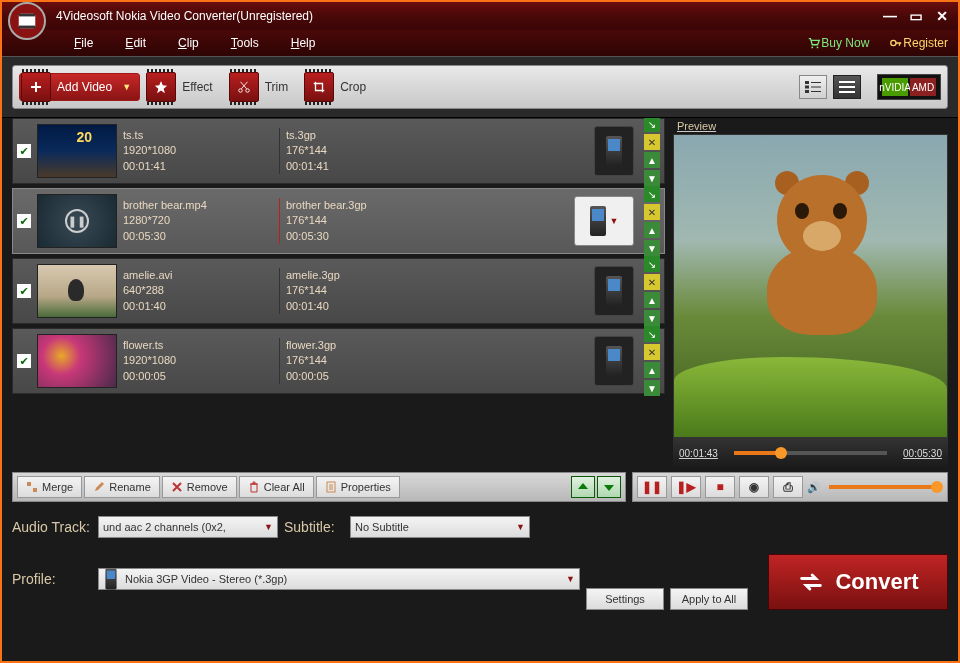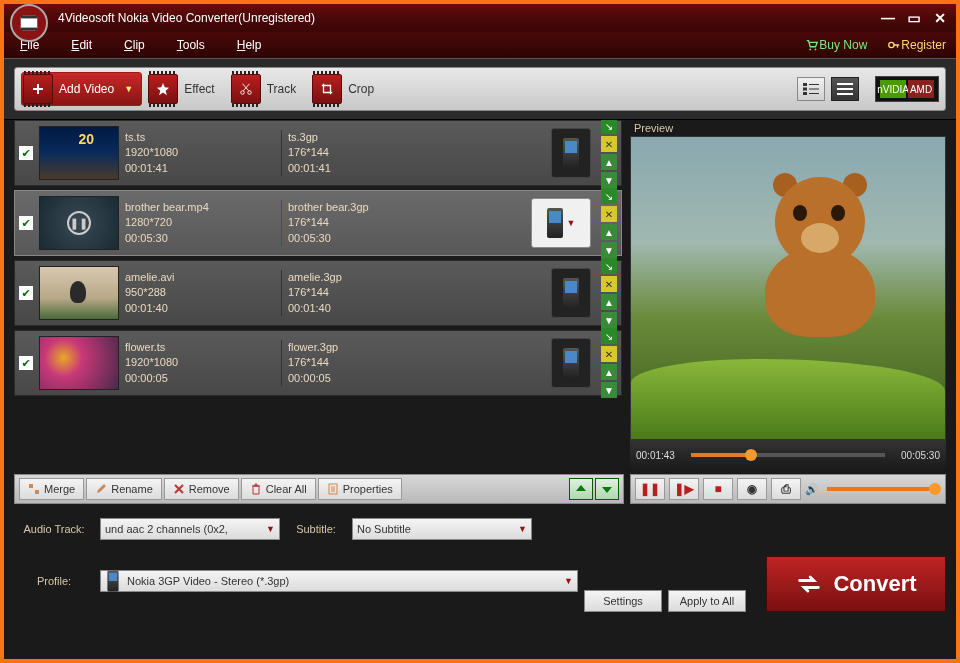--- a/index.html
+++ b/index.html
@@ -1,39 +1,39 @@
 <!DOCTYPE html>
 <html><head>
 <meta charset="utf-8">
 <style>
 * { margin:0; padding:0; box-sizing:border-box; font-family:Tahoma,Verdana,sans-serif; }
 body { background:#1a1a1a; width:960px; height:663px; overflow:hidden; font-size:11px; color:#ccc; }
-.window { width:960px; height:663px; background:#1a1a1a; border:4px solid #f97316; position:relative; }
+.window { width:960px; height:663px; background:#1a1a1a; border:2px solid #f97316; position:relative; }
 
 
 .titlebar { height:28px; background:linear-gradient(#6b0d0d,#4a0808,#3a0606); display:flex; align-items:center; padding:0 6px; }
 .titlebar .logo { width:38px; height:38px; background:#8a1212; border:2px solid #aaa; border-radius:50%; display:flex; align-items:center; justify-content:center; margin-top:10px; z-index:5; position:relative; }
 .titlebar .logo svg { width:22px; height:22px; }
 .titlebar .title { flex:1; margin-left:10px; color:#fff; font-size:12px; }
 .titlebar .winbtns { display:flex; gap:6px; }
 .titlebar .winbtns div { width:20px; height:18px; display:flex; align-items:center; justify-content:center; color:#fff; cursor:pointer; font-size:14px; font-weight:bold; }
 
 
-.menubar { height:26px; background:linear-gradient(#4a0808,#2e0404); display:flex; align-items:center; color:#fff; font-size:12px; }
+.menubar { height:26px; background:linear-gradient(#4a0808,#2e0404); display:flex; align-items:center; padding-left:56px; color:#fff; font-size:12px; }
 .menubar .mitem { padding:0 16px; cursor:pointer; text-decoration:underline; text-decoration-color:transparent; }
 .menubar .mitem::first-letter { text-decoration:underline; }
 .menubar .spacer { flex:1; }
 .menubar .mlink { display:flex; align-items:center; padding:0 10px; cursor:pointer; color:#ffd86b; font-size:12px; }
 .mlink.buy { color:#7de87d; }
 .mlink svg { width:14px; height:14px; }
 
 
 .toolbar-wrap { padding:8px 10px; background:#2a2a2a; border-top:1px solid #555; border-bottom:1px solid #000; }
 .toolbar { height:44px; background:linear-gradient(#e8e8e8,#c8c8c8); border:1px solid #888; border-radius:3px; display:flex; align-items:center; padding:0 6px; gap:6px; }
-.tbtn { height:34px; display:flex; align-items:center; cursor:pointer; }
+.tbtn { height:28px; display:flex; align-items:center; cursor:pointer; }
 .tbtn .ticon { width:30px; height:30px; background:linear-gradient(#b81e1e,#7a1010); border:1px solid #5a0808; border-radius:2px; display:flex; align-items:center; justify-content:center; color:#fff; position:relative; }
 .tbtn .ticon::before, .tbtn .ticon::after { content:""; position:absolute; left:0; right:0; height:3px; background:repeating-linear-gradient(90deg,#222 0 2px,transparent 2px 4px); }
 .tbtn .ticon::before { top:-4px; }
 .tbtn .ticon::after { bottom:-4px; }
 .tbtn .tlabel { padding:0 10px 0 6px; color:#333; font-size:12px; }
 .tbtn.add { border:1px solid #a01818; border-radius:3px; padding:1px; background:linear-gradient(#c82828,#8a1414); }
 .tbtn.add .tlabel { color:#fff; }
 .tbtn.add .drop { width:16px; color:#ffeb7a; font-size:9px; }
 .toolbar .tspacer { flex:1; }
 .viewbtn { width:28px; height:24px; background:linear-gradient(#f0f0f0,#d0d0d0); border:1px solid #888; display:flex; align-items:center; justify-content:center; cursor:pointer; }
@@ -56,21 +56,21 @@
 .frow .device { width:40px; height:50px; background:#222; border:1px solid #444; border-radius:3px; display:flex; align-items:center; justify-content:center; margin-left:auto; }
 .frow .device.open { width:60px; background:#f0f0f0; border-color:#888; }
 .frow .device.open .drop2 { color:#8a1414; font-size:9px; padding-left:4px; }
 .frow .sidebtns { display:flex; flex-direction:column; gap:2px; margin-left:4px; }
 .frow .sidebtns div { width:16px; height:16px; display:flex; align-items:center; justify-content:center; font-size:10px; cursor:pointer; }
 .sb-remove { background:#2a8a2a; color:#fff; }
 .sb-close { background:#d8c830; color:#333; }
 .sb-up,.sb-down { background:#3a8a3a; color:#fff; }
 
 
-.preview { width:316px; display:flex; flex-direction:column; }
+.preview { width:275px; display:flex; flex-direction:column;text-decoration:underline; }
 .preview .phead { font-size:11px; color:#d8c8a8; padding:2px 4px; }
 .preview .pscreen { flex:1; background:#000; border:1px solid #333; display:flex; align-items:center; justify-content:center; overflow:hidden; position:relative; }
 .preview .pcontrols { height:30px; background:linear-gradient(#333,#1a1a1a); display:flex; align-items:center; padding:10px 6px; gap:16px; font-size:10px; color:#ddd; }
 .preview .pcontrols .slider { flex:1; height:4px; background:#555; position:relative; }
 .preview .pcontrols .slider .fill { position:absolute; left:0; top:0; bottom:0; width:31%; background:#e87818; }
 .preview .pcontrols .slider .knob { position:absolute; top:-4px; left:31%; width:12px; height:12px; background:#f89828; border-radius:50%; margin-left:-6px; }
 .listbar { height:30px; background:linear-gradient(#d8d8d8,#b8b8b8); border:1px solid #888; display:flex; align-items:center; padding:0 4px; gap:2px; }
 .lbtn { height:22px; padding:0 8px; background:linear-gradient(#f4f4f4,#dcdcdc); border:1px solid #999; display:flex; align-items:center; gap:4px; font-size:11px; color:#333; cursor:pointer; }
 .lbtn svg { width:12px; height:12px; }
 .listbar .lspacer { flex:1; }
@@ -81,21 +81,21 @@
 .playrow { display:flex; padding:4px 10px 0 10px; gap:6px; }
 .playctrls { margin-left:auto; width:316px; height:30px; background:linear-gradient(#d8d8d8,#b8b8b8); border:1px solid #888; display:flex; align-items:center; padding:0 4px; gap:4px; }
 .pcbtn { width:30px; height:22px; background:linear-gradient(#f4f4f4,#dcdcdc); border:1px solid #999; display:flex; align-items:center; justify-content:center; cursor:pointer; color:#b82020; font-size:12px; font-weight:bold; }
 .playctrls .vol { flex:1; height:4px; background:#e87818; position:relative; margin:0 4px; }
 .playctrls .vol .vknob { position:absolute; right:-4px; top:-4px; width:12px; height:12px; background:#f89828; border-radius:50%; }
 
 
 .settings { margin:14px 10px 10px 10px; display:flex; }
 .settings .sleft { flex:1; display:flex; flex-direction:column; gap:10px; }
 .srow { display:flex; align-items:center; gap:6px; }
-.srow .slabel { width:80px; text-align:center; color:#d8c8a8; font-size:11px; }
+.srow .slabel { width:80px; text-align:left; color:#d8c8a8; font-size:14px; }
 .combo { height:22px; background:linear-gradient(#f4f4f4,#dcdcdc); border:1px solid #888; display:flex; align-items:center; padding:0 4px; font-size:11px; color:#333; cursor:pointer; }
 .combo .carrow { margin-left:auto; color:#8a1414; font-size:9px; padding-left:6px; }
 .sbtn { height:22px; padding:0 10px; background:linear-gradient(#f4f4f4,#dcdcdc); border:1px solid #888; display:flex; align-items:center; font-size:11px; color:#333; cursor:pointer; min-width:78px; justify-content:center;margin-top:40px; }
 .textfield { height:22px; background:#fff; border:1px solid #888; padding:0 4px; font-size:11px; color:#333; flex:1; display:flex; align-items:center; }
 
 .convert { width:180px; height:56px; background:linear-gradient(#c02424,#7a1010); border:1px solid #4a0606; display:flex; align-items:center; justify-content:center; gap:10px; cursor:pointer; margin-left:20px; align-self:flex-end; }
 .convert svg { width:28px; height:28px; }
 .convert span { color:#fff; font-size:22px; font-weight:bold; }
 
 
@@ -188,21 +188,21 @@
         <div class="tlabel">Effect</div>
       </div>
       <div class="tbtn">
         <div class="ticon">
             <svg width="14" height="14" viewBox="0 0 16 16">
               <circle cx="4" cy="12" r="2" stroke="#fff" fill="none"></circle>
               <circle cx="12" cy="12" r="2" stroke="#fff" fill="none"></circle>
               <path d="M5 10L12 2M11 10L4 2" stroke="#fff"></path>
             </svg>
           </div>
-        <div class="tlabel">Track</div>
+        <div class="tlabel">Trim</div>
       </div>
       <div class="tbtn">
         <div class="ticon">
             <svg width="14" height="14" viewBox="0 0 16 16">
               <path d="M4 2v10h10M2 4h10v10" stroke="#fff" fill="none" stroke-width="1.5"></path>
             </svg>
           </div>
         <div class="tlabel">Crop</div>
       </div>
       <div class="tspacer"></div>
@@ -287,21 +287,21 @@
             <div class="sb-down">▼</div>
           </div>
         </div>
         <div class="frow">
           <div class="chk">✔</div>
           <div class="thumb">
             <div class="scene s3"></div>
           </div>
           <div class="meta">
             <div>amelie.avi</div>
-            <div>950*288</div>
+            <div>640*288</div>
             <div>00:01:40</div>
           </div>
           <div class="vsep"></div>
           <div class="ometa">
             <div>amelie.3gp</div>
             <div>176*144</div>
             <div>00:01:40</div>
           </div>
           <div class="device">
             <div class="phone"></div>

